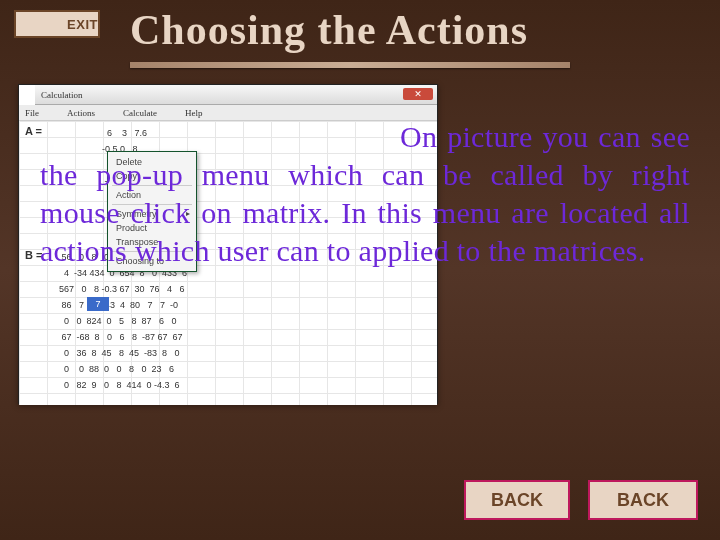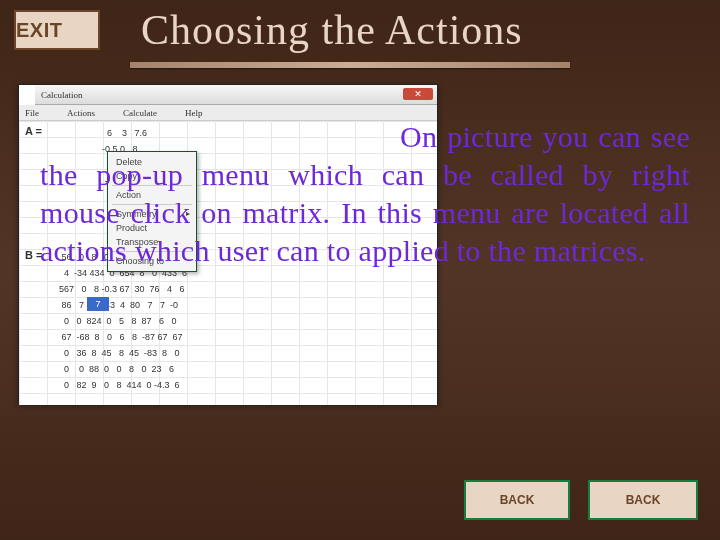--- a/index.html
+++ b/index.html
@@ -10,45 +10,44 @@
     background: linear-gradient(to bottom, #3f2517 0%, #533527 50%, #3f2517 100%);
     font-family: Georgia, "Times New Roman", serif;
     overflow: hidden;
     position: relative;
   }
   .exit-btn {
     position: absolute;
     top: 10px;
     left: 14px;
     width: 86px;
-    height: 40px;
+    height: 28px;
     background: #e8d5c4;
     border: 2px solid #6b4528;
     color: #6b4528;
     font-family: "Wide Latin", "Arial Black", Impact, sans-serif;
     font-stretch: expanded;
     font-weight: 900;
-    font-size: 20px;
+    font-size: 13px;
     letter-spacing: 0.5px;
     display: flex;
     align-items: center;
-    justify-content: flex-start;
+    justify-content: flex-end;
     cursor: pointer;
   }
   .title {
     position: absolute;
     top: 6px;
     left: 130px;
     width: 430px;
     color: #e8d5c4;
     font-family: "Harrington", "Brush Script MT", Georgia, serif;
     font-size: 42px;
-    font-weight: normal;
+    font-weight: bold;
     letter-spacing: 1px;
-    margin-left: 11px;
   }
   .title-rule {
     position: absolute;
     top: 62px;
     left: 130px;
     width: 440px;
     height: 6px;
     background: linear-gradient(to right, #a5836a 0%, #c9ad95 50%, #a5836a 100%);
     box-shadow: 0 1px 2px rgba(0,0,0,0.5);
   }
@@ -184,26 +183,26 @@
     text-align: justify;
     text-indent: 360px;
     letter-spacing: 0.3px;
   }
   .nav-btn {
     position: absolute;
     bottom: 20px;
     width: 110px;
     height: 40px;
     background: #e8d5c4;
-    border: 2px solid #15803d;
+    border: 2px solid #be185d;
     color: #6b4528;
     font-family: "Wide Latin", "Arial Black", Impact, sans-serif;
     font-stretch: expanded;
     font-weight: 900;
-    font-size: 12px;
+    font-size: 18px;
     display: flex;
     align-items: center;
     justify-content: center;
     cursor: pointer;
   }
   .back-btn { right: 150px; width: 106px; }
   .next-btn { right: 22px; }
 </style>
 </head>
 <body>

